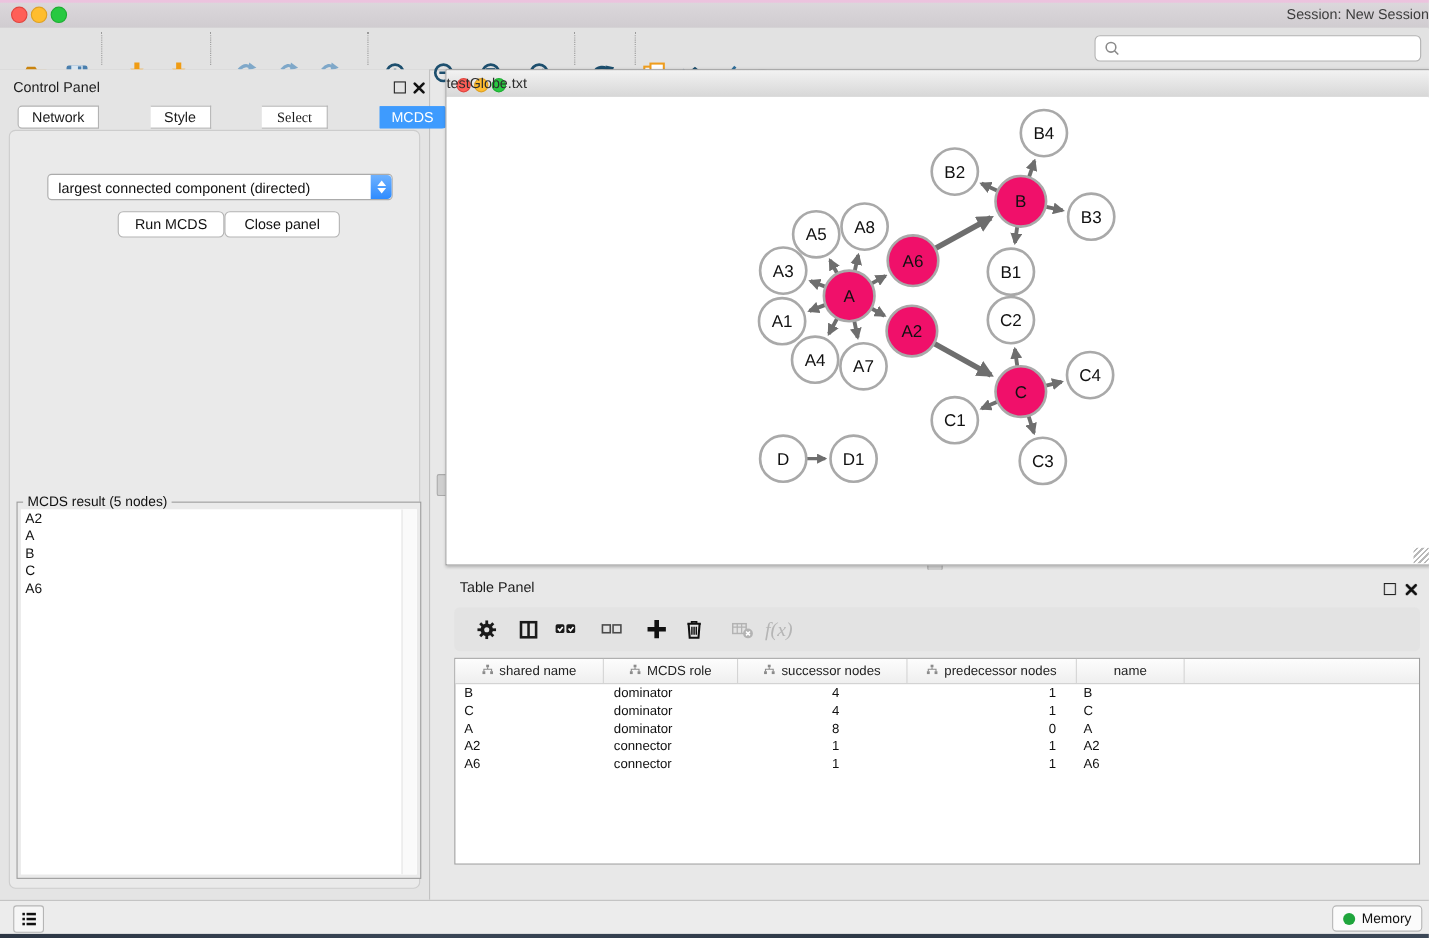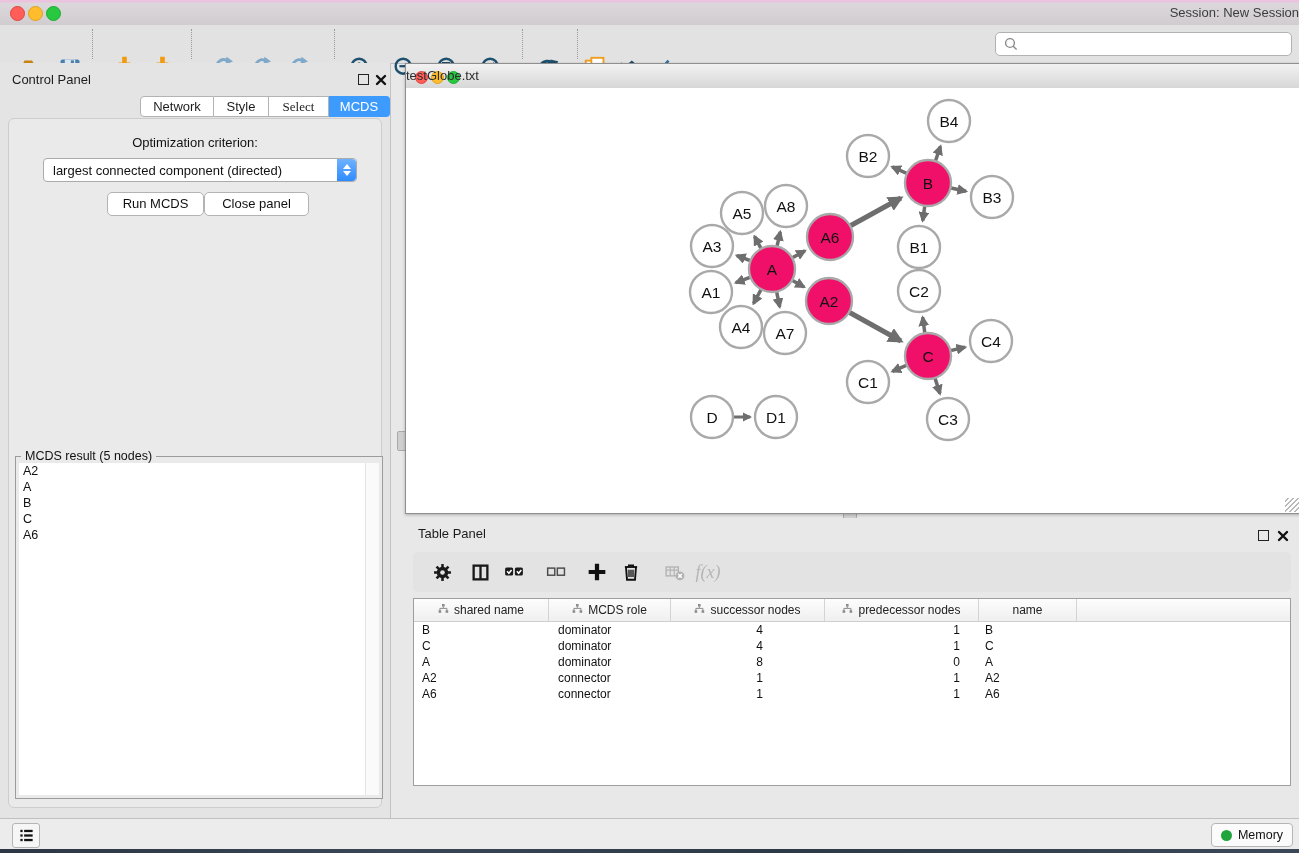--- a/index.html
+++ b/index.html
@@ -25,21 +25,21 @@
   #search-box{left:995px;top:7px;width:295px;height:22px;background:#fff;
     border:1px solid #b2b2b2;border-radius:5px;display:flex;align-items:center}
   #search-box input{border:none;outline:none;flex:1;font-size:12px;background:transparent;
     font-family:"Liberation Sans",sans-serif}
   
   #control-panel{left:0;top:63px;width:390px;height:755px;background:#e4e4e4;
     border-right:1px solid #c2c2c2}
   #cp-title{left:12px;top:9px;font-size:13px;color:#1c1c1c}
   .mini-float{position:absolute;width:9px;height:9px;border:1.6px solid #222;background:transparent}
   .mini-x{position:absolute;width:12px;height:12px}
-  #cp-tabs{left:0;top:33px;width:390px;display:flex;justify-content:flex-end}
+  #cp-tabs{left:16px;top:33px;width:390px;display:flex;justify-content:space-between}
   .cp-tab{height:19px;line-height:19px;text-align:center;font-size:13px;color:#1c1c1c;
     background:#fff;border:1px solid #b3b3b3;border-left:none;cursor:default}
   .cp-tab:first-child{border-left:1px solid #b3b3b3;border-radius:4px 0 0 4px}
   .cp-tab:last-child{border-radius:0 4px 4px 0}
   .cp-tab.active{background:#3e9bfe;color:#fff;border-color:#3e9bfe}
   #cp-content{left:8px;top:55px;width:372px;height:688px;background:#eaeaea;
     border:1px solid #cdcdcd;border-radius:6px}
   #opt-label{left:0;top:16px;width:100%;text-align:center;font-size:13px;color:#111}
   #criterion{left:34px;top:39px;width:312px;height:22px;background:#fff;
     border:1px solid #ababab;border-radius:4px;display:flex;align-items:center}
@@ -278,21 +278,20 @@
   <svg class="mini-x" style="left:375px;top:11px" viewBox="0 0 12 12">
       <path d="M2 2 L10 10 M10 2 L2 10" stroke="#111" stroke-width="2.4" stroke-linecap="round"></path>
     </svg>
   <div id="cp-tabs" class="abs">
       <div class="cp-tab" style="width: 72px;">Network</div>
       <div class="cp-tab" style="width: 54px;">Style</div>
       <div class="cp-tab" style="width: 59px; font-family: Liberation Serif, serif;">Select</div>
       <div class="cp-tab active" style="width: 60px;">MCDS</div>
     </div>
   <div id="cp-content" class="abs">
-    <div id="opt-label" class="abs">Optimization criterion:</div>
     <div id="criterion" class="abs">
       <span class="val">largest connected component (directed)</span>
       <span class="stepper">
           <span class="tri-up"></span>
           <span class="tri-dn"></span>
         </span>
     </div>
     <div class="cp-btn" style="left:98px;width:95px">Run MCDS</div>
     <div class="cp-btn" style="left:195px;width:103px">Close panel</div>
     <div id="mcds-box" class="abs">

